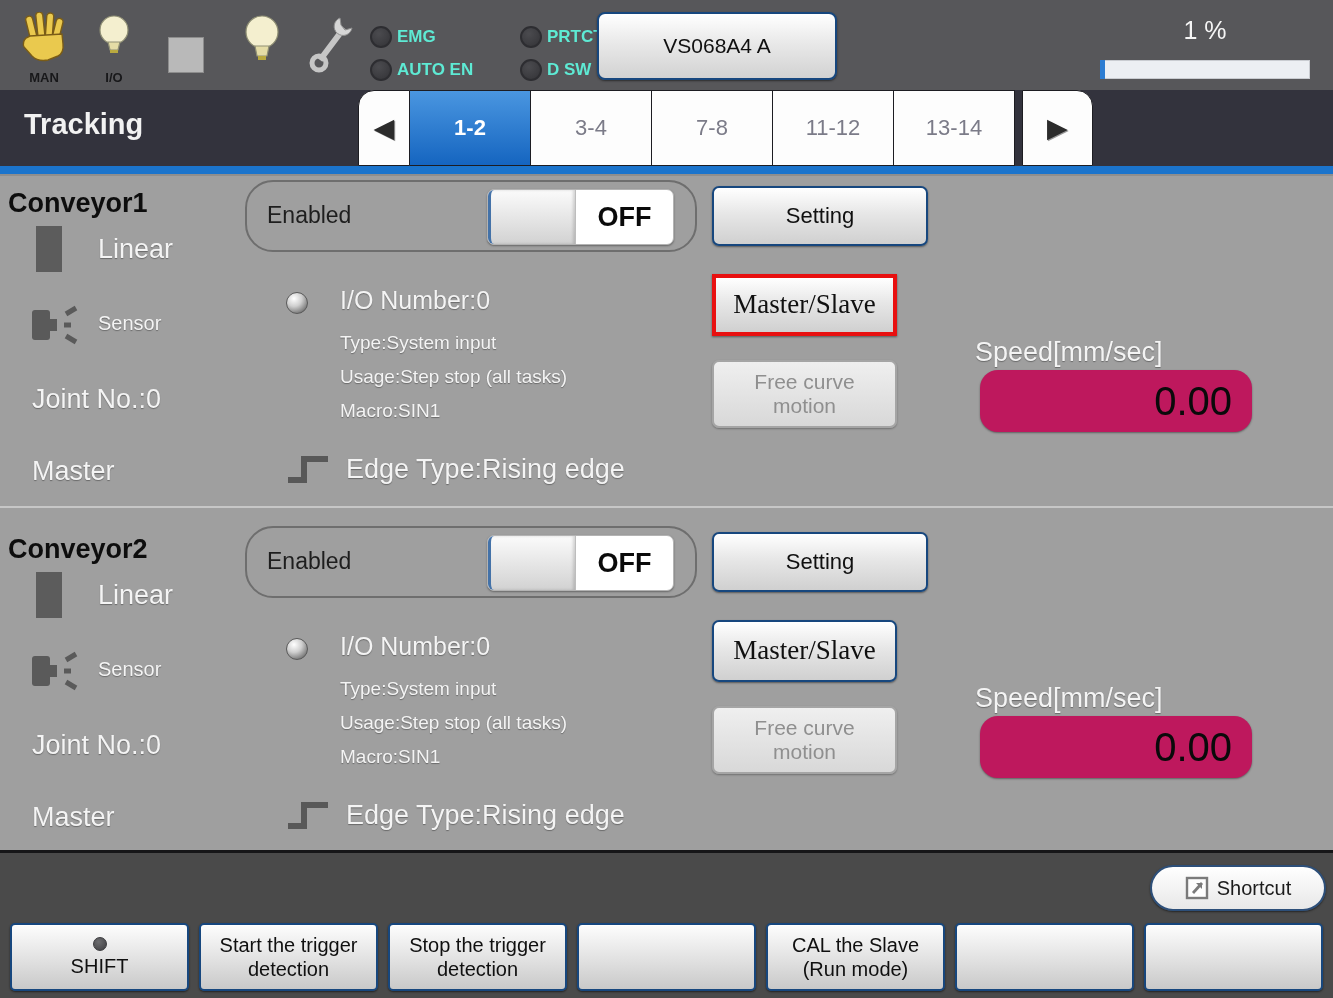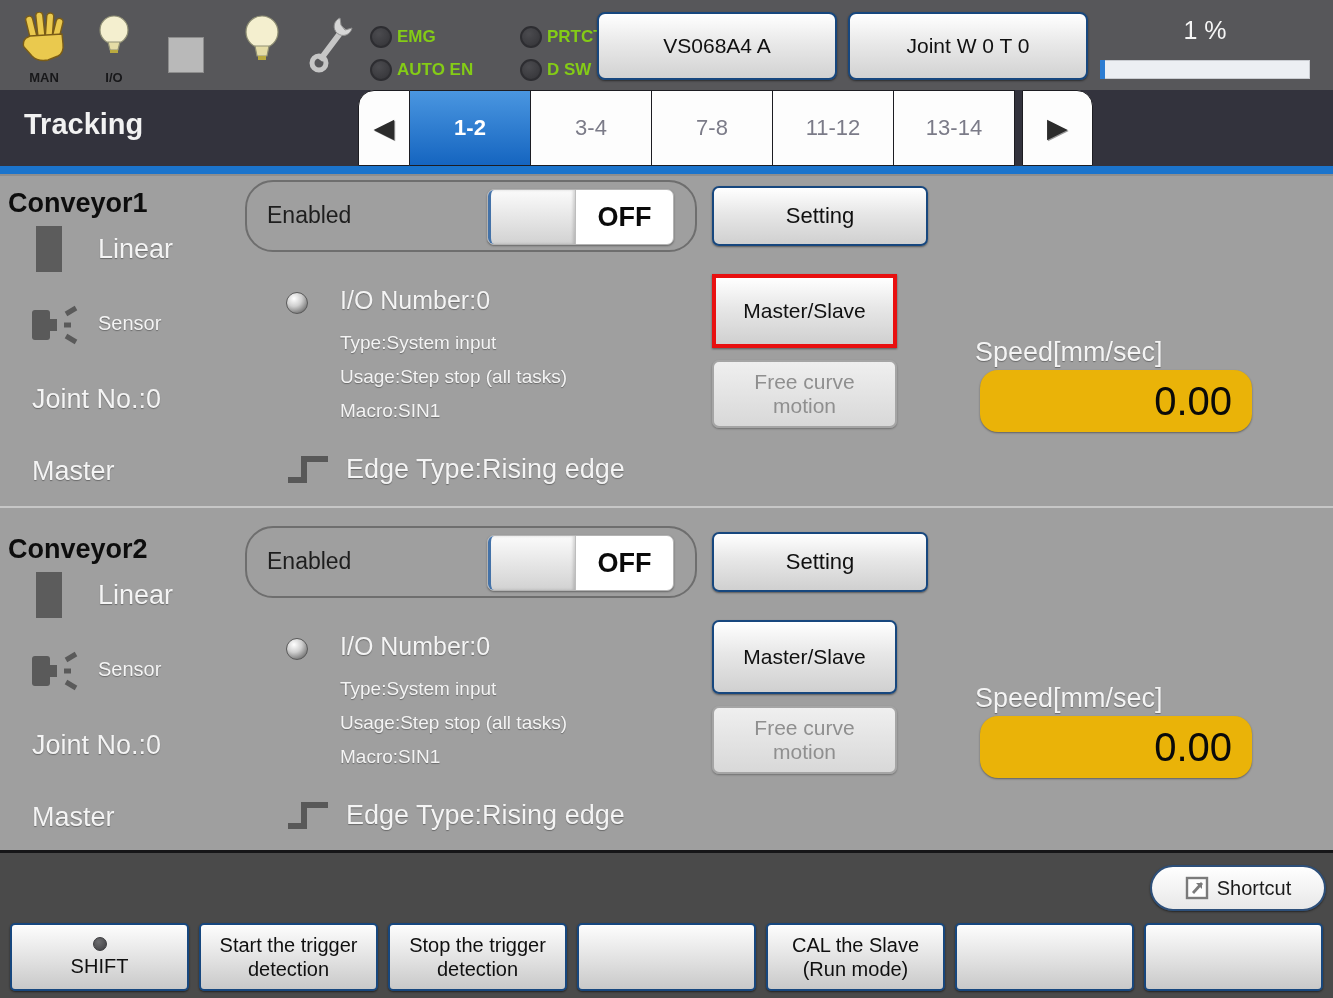--- a/index.html
+++ b/index.html
@@ -12,21 +12,21 @@
   #screen{position:relative;width:1333px;height:998px;overflow:hidden;background:var(--content-bg);}
 
   
   .topbar{position:absolute;left:0;top:0;width:1333px;height:90px;background:var(--topbar-bg);}
   .tb-icon{position:absolute;}
   .icon-caption{position:absolute;width:100%;text-align:center;bottom:-17px;font-size:13px;font-weight:bold;color:#18181a;}
   .square-icon{background:#b9b9b9;border:1px solid #8d8d8d;}
   .led-grid{position:absolute;left:370px;top:20px;display:grid;grid-template-columns:150px 120px;grid-template-rows:33px 33px;}
   .led-item{display:flex;align-items:center;gap:5px;}
   .led-dot{width:22px;height:22px;border-radius:50%;background:radial-gradient(circle at 38% 32%,#4b4b4f,#39393d 75%);border:2px solid #2d2d31;flex:0 0 auto;}
-  .led-label{color:#84cc16;font-size:17px;font-weight:bold;white-space:nowrap;}
+  .led-label{color:#5eead4;font-size:17px;font-weight:bold;white-space:nowrap;}
   .tb-button{position:absolute;top:12px;height:68px;border:2px solid var(--button-border);border-radius:8px;
     background:linear-gradient(#ffffff,#e9e9e9 45%,#d2d2d2);box-shadow:inset 0 1px 0 #fff,0 1px 2px rgba(0,0,0,.5);
     display:flex;align-items:center;justify-content:center;font-size:21px;color:#101010;}
   .robot-btn{left:597px;width:240px;}
   .mode-btn{left:848px;width:240px;}
   .speed-pct{position:absolute;left:1100px;top:16px;width:210px;text-align:center;color:#f5f5f5;font-size:25px;}
   .progress-track{position:absolute;left:1100px;top:60px;width:210px;height:19px;background:#eceff3;box-shadow:inset 0 0 0 1px #c9ccd1;}
   .progress-fill{height:100%;background:#2d7dd2;min-width:5px;}
 
   
@@ -61,34 +61,34 @@
   .toggle{position:absolute;left:240px;top:7px;width:187px;height:56px;background:#fff;border:1px solid #b3b3b3;border-radius:7px;
     box-shadow:0 1px 2px rgba(0,0,0,.35);display:flex;}
   .toggle-knob{width:88px;height:100%;background:linear-gradient(#fbfbfb,#d2d2d2);border-right:1px solid #bdbdbd;border-radius:6px 0 0 6px;
     border-left:3px solid #4472a8;box-shadow:inset -2px 0 3px rgba(0,0,0,.15);}
   .toggle-state{flex:1;display:flex;align-items:center;justify-content:center;font-size:27px;font-weight:bold;color:#0a0a0a;}
 
   .pbtn{position:absolute;border:2px solid var(--button-border);border-radius:7px;
     background:linear-gradient(#ffffff,#e7e7e7 45%,#d0d0d0);box-shadow:inset 0 1px 0 #fff,0 1px 2px rgba(0,0,0,.45);
     display:flex;flex-direction:column;align-items:center;justify-content:center;font-size:22px;color:#101010;line-height:1.15;}
   .setting-btn{left:712px;top:12px;width:216px;height:60px;}
-  .ms-btn{left:712px;top:100px;width:185px;height:74px;font-size:21px;}
+  .ms-btn{left:712px;top:100px;width:185px;height:62px;font-size:27px;font-family:Liberation Serif, serif;}
   .ms-btn.highlighted{border:4px solid var(--highlight-red);border-radius:0;}
   .fc-btn{left:712px;top:186px;width:185px;height:68px;border:2px solid #a5a5a5;
     background:linear-gradient(#efefef,#d8d8d8);color:#8f8f8f;font-size:21px;box-shadow:0 1px 2px rgba(0,0,0,.3);}
 
   .radio{position:absolute;left:286px;top:118px;width:22px;height:22px;border-radius:50%;
     background:radial-gradient(circle at 35% 28%,#ffffff,#cfcfcf 40%,#7a7a7a 78%,#4e4e4e);border:1px solid #5a5a5a;}
   .io-number{position:absolute;left:340px;top:112px;font-size:25px;}
   .io-type{position:absolute;left:340px;top:158px;font-size:19px;}
   .io-usage{position:absolute;left:340px;top:192px;font-size:19px;}
   .io-macro{position:absolute;left:340px;top:226px;font-size:19px;}
 
   .speed-label{position:absolute;left:975px;top:152px;font-size:27px;margin-top:11px;}
-  .speed-field{position:absolute;left:980px;top:196px;width:272px;height:62px;background:#eab308;border-radius:18px;
+  .speed-field{position:absolute;left:980px;top:196px;width:272px;height:62px;background:#be185d;border-radius:18px;
     box-shadow:0 1px 2px rgba(0,0,0,.4);display:flex;align-items:center;justify-content:flex-end;padding-right:20px;
     font-size:40px;color:#0a0a0a;}
 
   .edge-row{position:absolute;left:286px;top:278px;display:flex;align-items:center;gap:16px;}
   .edge-label{font-size:27px;}
 
   
   .bottombar{position:absolute;left:0;top:850px;width:1333px;height:148px;background:var(--bottombar-bg);border-top:3px solid #161618;}
   .shortcut-btn{position:absolute;left:1150px;top:12px;width:176px;height:46px;background:linear-gradient(#ffffff,#e8e8e8);
     border:2px solid #2d4f79;border-radius:23px;display:flex;align-items:center;justify-content:center;gap:8px;
@@ -160,21 +160,20 @@
         <span class="led-dot"></span>
         <span class="led-label">AUTO EN</span>
       </div>
       <div class="led-item">
         <span class="led-dot"></span>
         <span class="led-label">D SW</span>
       </div>
     </div>
 
     <div class="tb-button robot-btn">VS068A4 A</div>
-    <div class="tb-button mode-btn">Joint W 0 T 0</div>
 
     <div class="speed-pct">1 %</div>
     <div class="progress-track">
       <div class="progress-fill" style="width: 1%;"></div>
     </div>
   </div>
 
   <div class="titlebar">
     <div class="page-title">Tracking</div>
     <div class="tabstrip">

